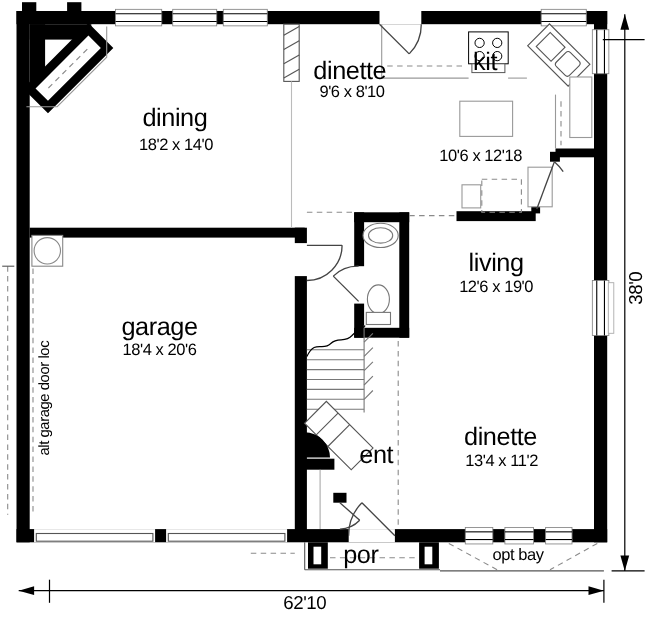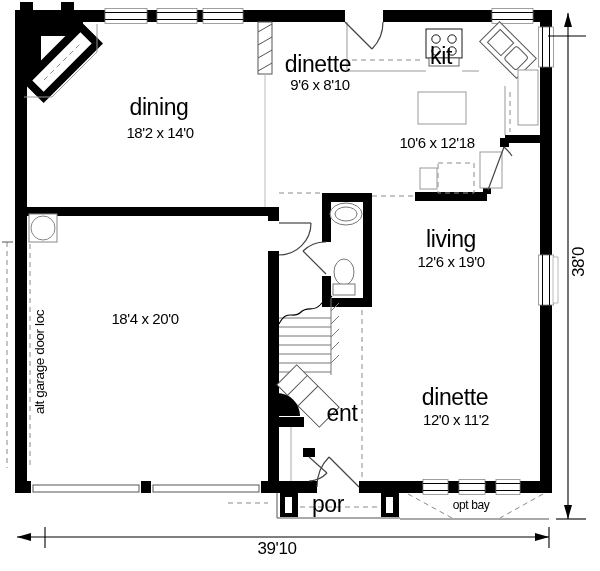--- a/index.html
+++ b/index.html
@@ -3,21 +3,21 @@
 <meta charset="utf-8">
 <style>
   html,body{margin:0;padding:0;background:#fff;}
   #plan{position:relative;width:600px;height:571px;background:#ffffff;overflow:hidden;
         font-family:"Liberation Sans",sans-serif;}
   #plan svg{position:absolute;left:0;top:0;}
   .lbl{position:absolute;transform:translate(-50%,-50%);color:#000;white-space:nowrap;
        font-family:"Liberation Sans",sans-serif;letter-spacing:-0.4px;line-height:1;}
   .room{font-size:23px;}
   .dims{font-size:15px;}
-  .mid{font-size:12px;}
+  .mid{font-size:15px;}
   .dim-big{font-size:17px;}
   .tiny{font-size:13.5px;}
   .rot{transform:translate(-50%,-50%) rotate(-90deg);}
   .thin{stroke:#777;stroke-width:1;fill:none;}
   .lite{stroke:#999;stroke-width:1;fill:none;}
   .dash{stroke:#8a8a8a;stroke-width:1;fill:none;stroke-dasharray:5 4;}
   .blk{fill:#000;stroke:none;}
   .door{stroke:#444;stroke-width:1.2;fill:none;}
 </style>
 </head>
@@ -284,27 +284,28 @@
 
   <div class="lbl room" style="left:318px;top:64px">dinette</div>
   <div class="lbl dims" style="left:320px;top:84px">9'6 x 8'10</div>
 
   <div class="lbl room" style="left:441px;top:56px">kit</div>
   <div class="lbl dims" style="left:437px;top:142px">10'6 x 12'18</div>
 
   <div class="lbl room" style="left:451px;top:239px">living</div>
   <div class="lbl dims" style="left:451px;top:261px">12'6 x 19'0</div>
 
-  <div class="lbl dims" style="left:145px;top:318px">18'4 x 20'0</div>
+  <div class="lbl room" style="left:145px;top:297px">garage</div>
+  <div class="lbl dims" style="left:145px;top:318px">18'4 x 20'6</div>
 
   <div class="lbl room" style="left:455px;top:397px">dinette</div>
-  <div class="lbl dims" style="left:456px;top:419px">12'0 x 11'2</div>
+  <div class="lbl dims" style="left:456px;top:419px">13'4 x 11'2</div>
 
   <div class="lbl room" style="left:342px;top:413px">ent</div>
   <div class="lbl room" style="left:328px;top:504px">por</div>
 
   <div class="lbl mid" style="left:471px;top:505px">opt bay</div>
 
-  <div class="lbl dim-big" style="left:277px;top:548px">39'10</div>
+  <div class="lbl dim-big" style="left:277px;top:548px">62'10</div>
   <div class="lbl dim-big rot" style="left:578px;top:262px">38'0</div>
 
   <div class="lbl tiny rot" style="left:40px;top:362px">alt garage door loc</div>
 </div>
 
 </body></html>

